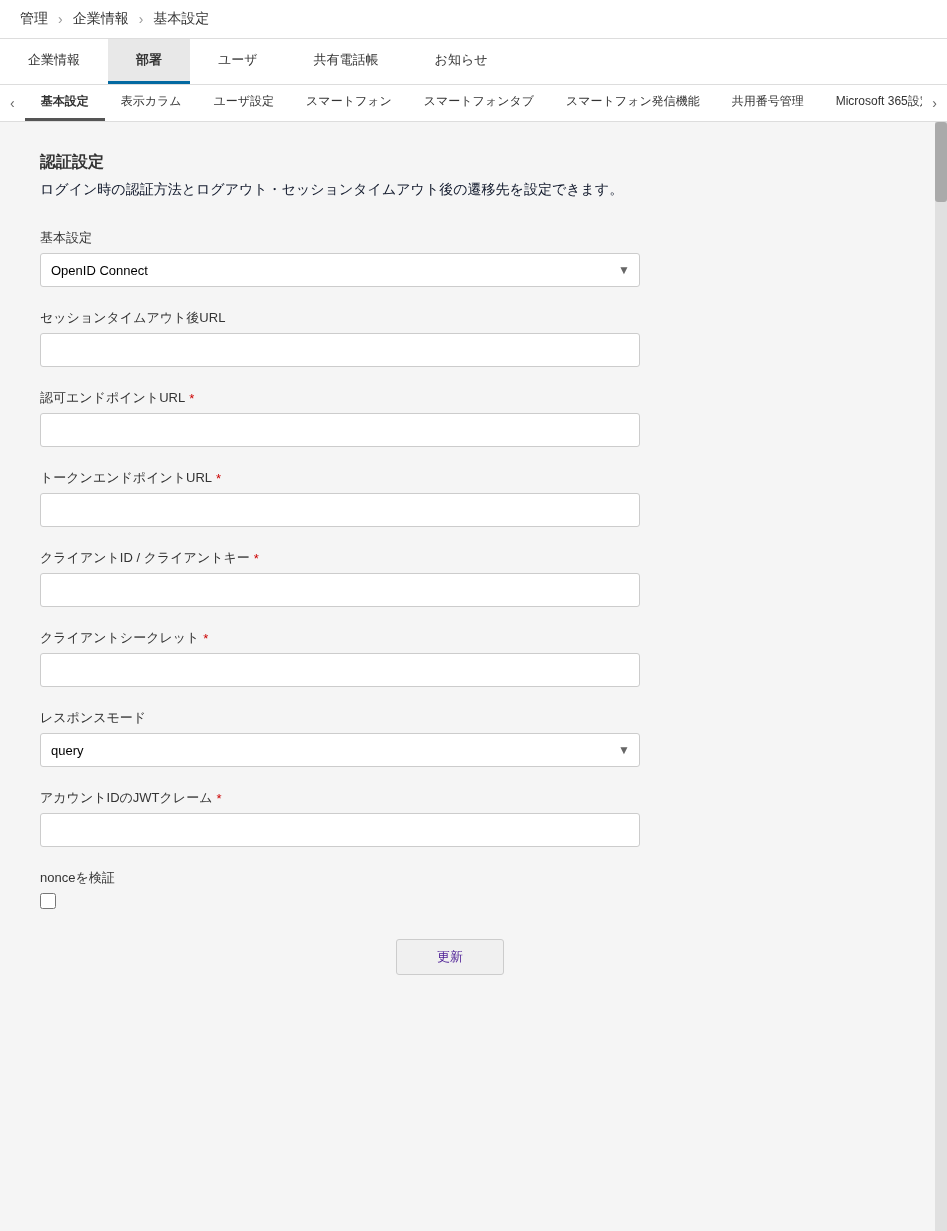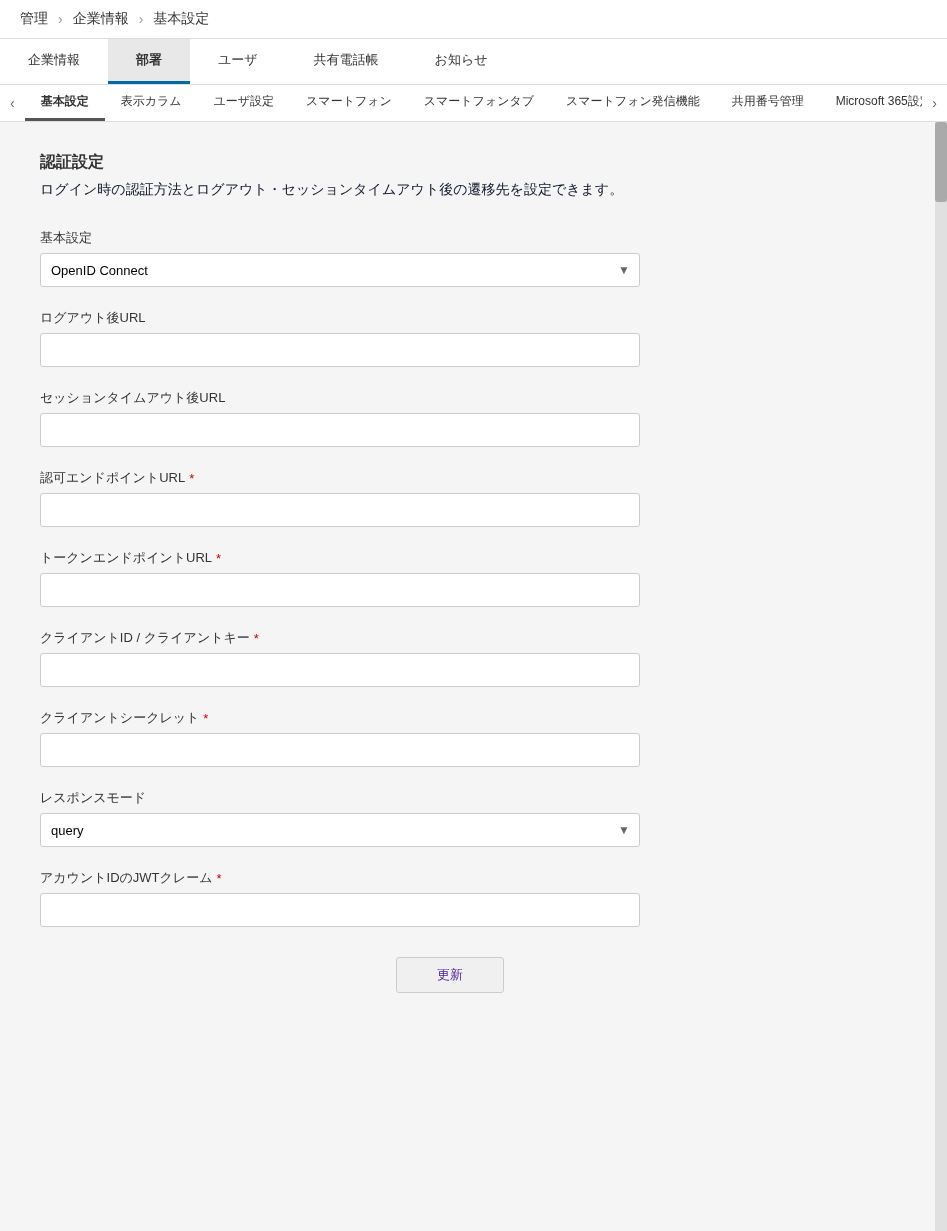--- a/index.html
+++ b/index.html
@@ -241,26 +241,20 @@
         <div class="select-wrapper">
           <select class="select-input">
             <option>OpenID Connect</option>
             <option>SAML</option>
             <option>標準</option>
           </select>
           <span class="select-arrow">▼</span>
         </div>
       </div>
 
-      <div class="field-group">
-        <div class="field-label">
-          <span>ログアウト後URL</span>
-        </div>
-        <input type="text" class="text-input" value="" style="">
-      </div>
 
       <div class="field-group">
         <div class="field-label">
           <span>セッションタイムアウト後URL</span>
         </div>
         <input type="text" class="text-input" value="" style="">
       </div>
 
       <div class="field-group">
         <div class="field-label">
@@ -309,20 +303,28 @@
       </div>
 
       <div class="field-group">
         <div class="field-label">
           <span>アカウントIDのJWTクレーム</span>
           <span class="required-mark">*</span>
         </div>
         <input type="text" class="text-input" value="" style="">
       </div>
 
+      <div class="field-group">
+        <div class="field-label">
+          <span>nonceを検証</span>
+        </div>
+        <div class="checkbox-wrapper">
+          <input type="checkbox" class="checkbox-input" style="">
+        </div>
+      </div>
 
       <div class="update-btn-wrapper">
         <button class="update-btn">更新</button>
       </div>
     </div>
   </div>
   <div class="scrollbar-track">
     <div class="scrollbar-thumb"></div>
   </div>
 </div>

